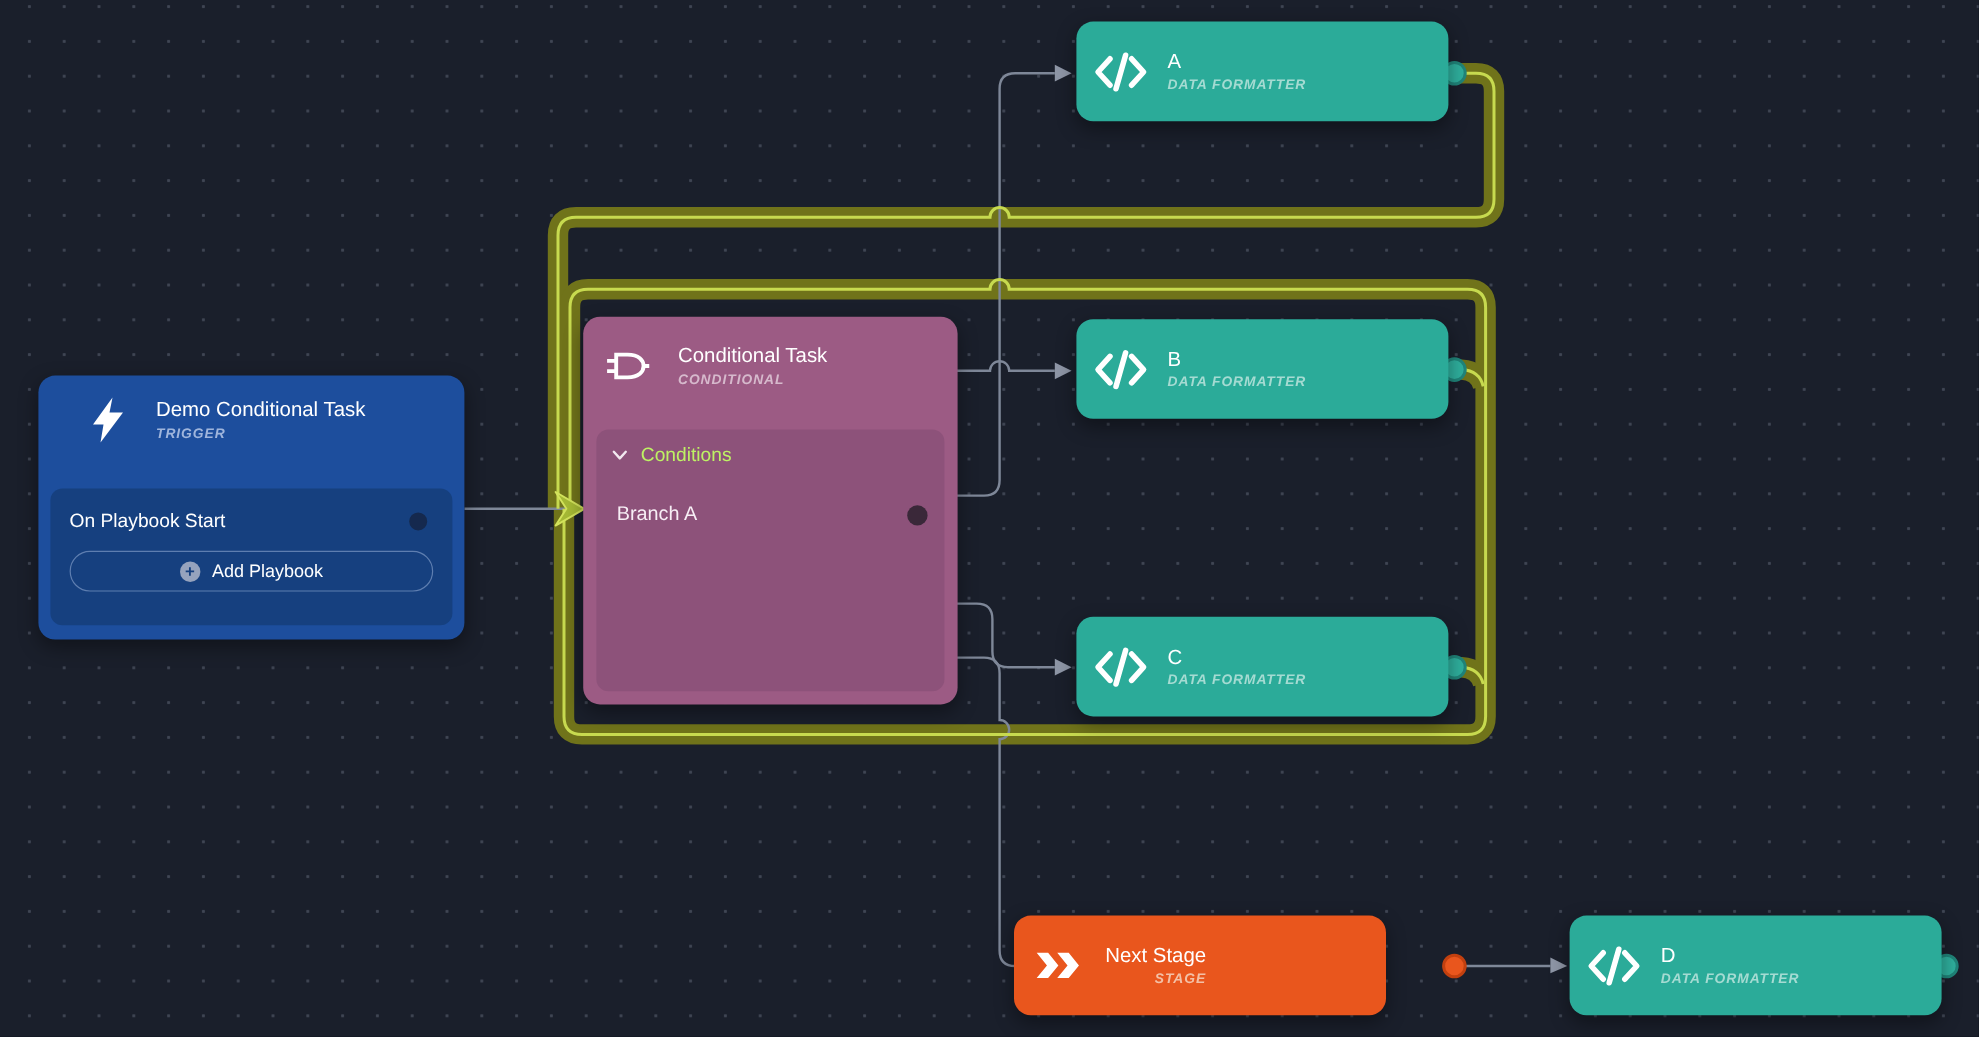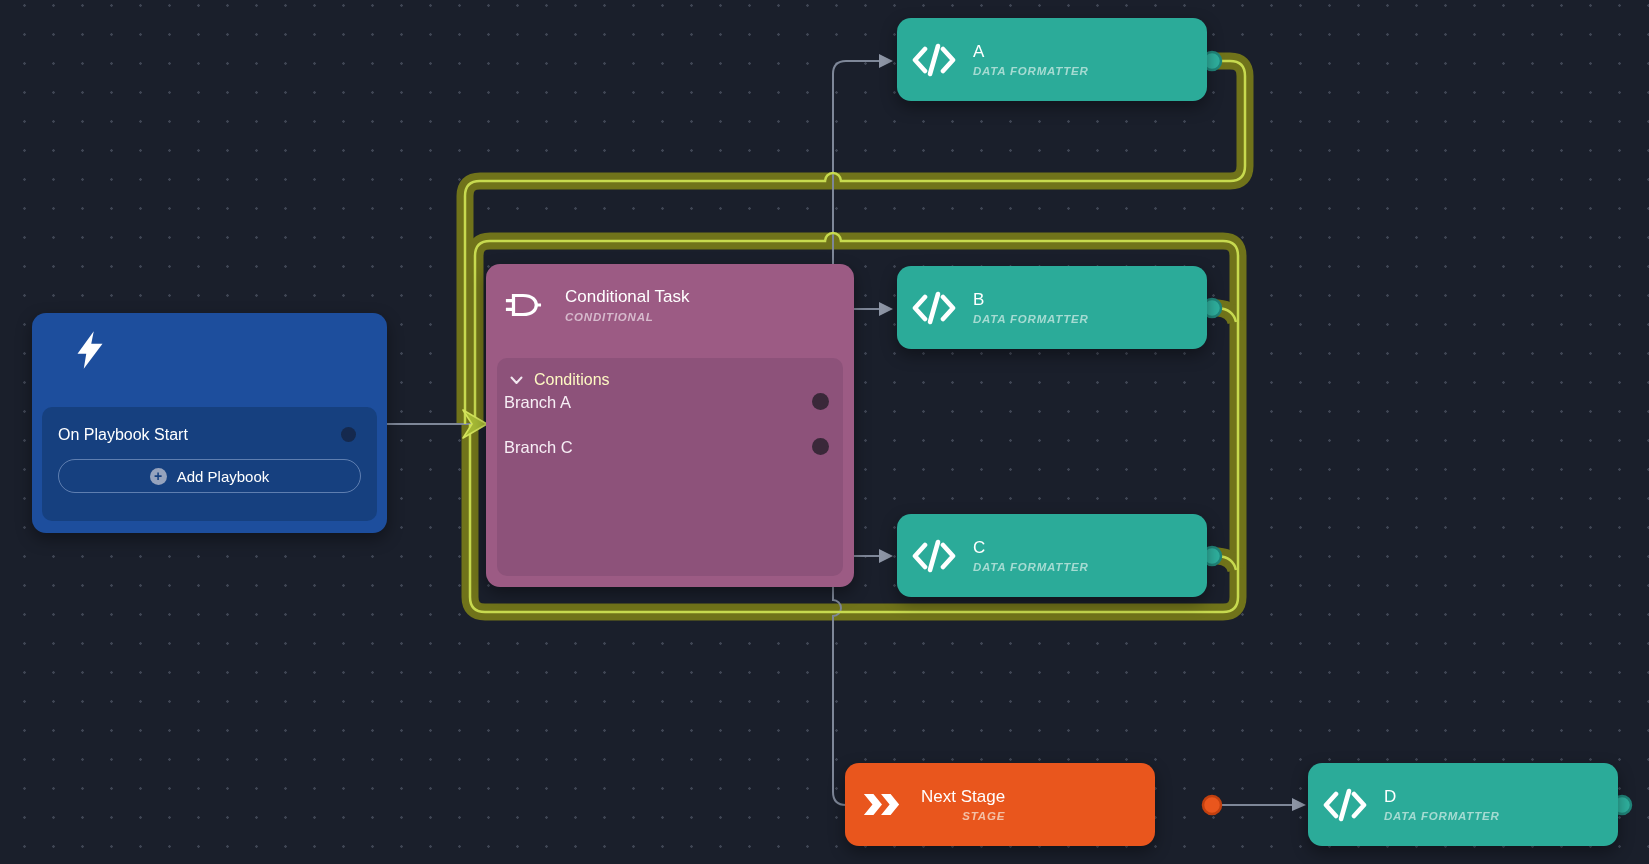--- a/index.html
+++ b/index.html
@@ -36,28 +36,28 @@
     font-size:16px;color:#ffffff;}
   .trow .pdot{position:absolute;right:21px;width:15px;height:15px;border-radius:50%;
     background:#15294e;}
   .addbtn{display:flex;align-items:center;justify-content:center;gap:10px;margin:2px 16px 0 16px;
     height:34px;border:1px solid rgba(166,188,226,.5);border-radius:17px;color:#ffffff;
     font-size:15px;background:transparent;cursor:pointer;font-family:"Liberation Sans",sans-serif;width:calc(100% - 32px);}
   .plus{width:17px;height:17px;border-radius:50%;background:#96a3bd;color:#16407f;
     font-size:14px;font-weight:bold;display:flex;align-items:center;justify-content:center;line-height:1;}
 
   
-  #conditional{left:486px;top:264px;width:368px;height:323px;}
+  #conditional{left:486px;top:264px;width:312px;height:323px;}
   #conditional .hdr{padding:23px 16px 0 18px;}
   #conditional .ic{width:38px;margin-right:23px;}
   .purple-panel{position:absolute;left:11px;right:11px;top:94px;height:218px;
     background:#8d527a;border-radius:10px;box-sizing:border-box;}
   .sect{display:flex;align-items:center;gap:11px;padding:10px 14px 2px 13px;
-    color:#fef9c3;font-size:16px;height:23px;}
-  .crow{position:relative;height:45px;display:flex;align-items:flex-start;padding-left:7px;
+    color:#bef264;font-size:16px;height:23px;}
+  .crow{position:relative;height:45px;display:flex;align-items:flex-end;padding-left:17px;
     font-size:16.5px;color:#f7eef5;}
   .crow .pdot{position:absolute;right:14px;width:17px;height:17px;border-radius:50%;
     background:#3a2839;}
 
   
   .small{width:310px;height:83px;}
   .small .hdr{height:100%;padding-left:15px;}
   .small .ic{width:44px;margin-right:17px;}
   #fmt-a{left:897px;top:18px;}
   #fmt-b{left:897px;top:266px;}
@@ -102,20 +102,24 @@
     <circle cx="1212" cy="805" r="9" fill="#e9561d" stroke="#c2400f" stroke-width="2.5"></circle>
     <circle cx="1622" cy="805" r="9" fill="#2fb09e" stroke="#20857a" stroke-width="2.5"></circle>
   </svg>
 
   <div id="trigger" class="node blue">
     <div class="hdr">
       <span class="ic">
         <svg width="30" height="40" viewBox="0 0 24 32">
             <path d="M15 1 L2 19 H9 L7 31 L22 11 H13 Z" fill="#ffffff"></path>
           </svg>
+      </span>
+      <span>
+        <div class="tt">Demo Conditional Task</div>
+        <div class="st">TRIGGER</div>
       </span>
     </div>
     <div class="blue-panel">
       <div class="trow">
         <span>On Playbook Start</span>
         <span class="pdot"></span>
       </div>
       <button class="addbtn">
         <span class="plus">+</span>
         <span>Add Playbook</span>
@@ -142,24 +146,20 @@
           <svg width="13" height="9" viewBox="0 0 13 9">
               <path d="M1.5 1.5 L6.5 7 L11.5 1.5" fill="none" stroke="#f2e8f0" stroke-width="2" stroke-linecap="round" stroke-linejoin="round"></path>
             </svg>
         </span>
         <span>Conditions</span>
       </div>
       <div class="crow">
         <span>Branch A</span>
         <span class="pdot"></span>
       </div>
-      <div class="crow">
-        <span>Branch C</span>
-        <span class="pdot"></span>
-      </div>
     </div>
   </div>
 
   <div id="fmt-a" class="node teal small">
     <div class="hdr">
       <span class="ic">
         <svg width="44" height="34" viewBox="0 0 44 34">
             <g fill="none" stroke="#ffffff" stroke-width="4.6" stroke-linecap="round" stroke-linejoin="round">
               <path d="M13 6 L3 17 L13 28"></path>
               <path d="M31 6 L41 17 L31 28"></path>

